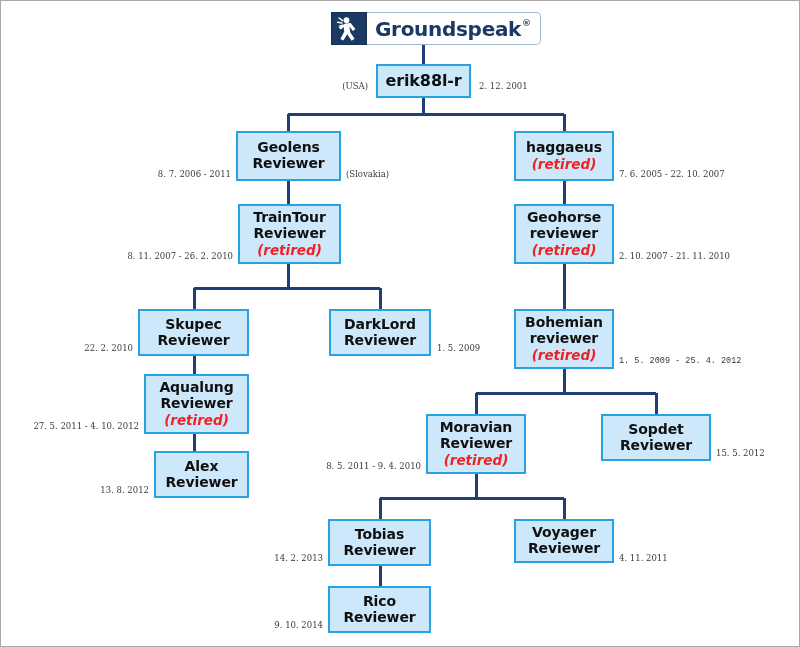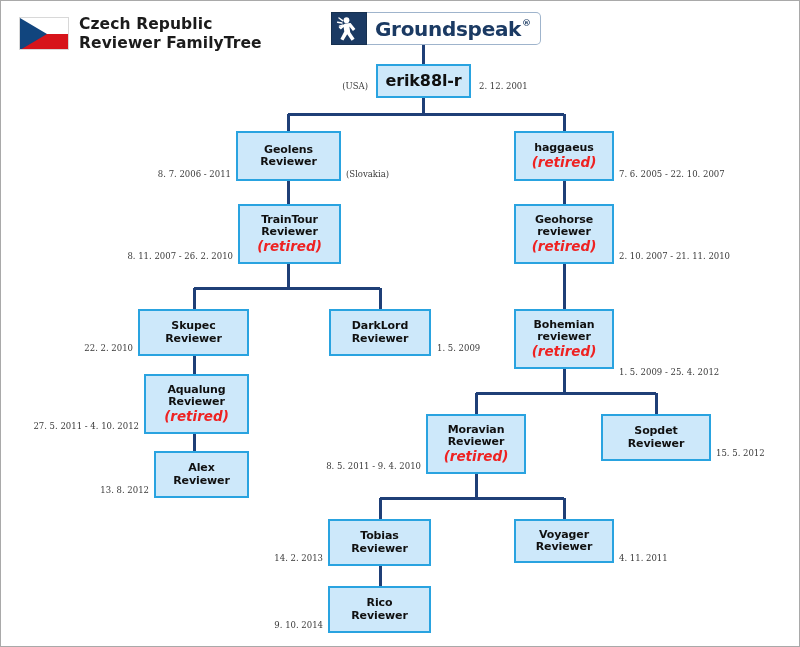--- a/index.html
+++ b/index.html
@@ -71,21 +71,21 @@
     border:2px solid #29a3e0;
     box-sizing:border-box;
     display:flex;flex-direction:column;
     align-items:center;justify-content:center;
     text-align:center;
     color:#101010;
     font-weight:bold;
     line-height:1.12;
     z-index:3;
   }
-  .node .nm{font-size:11px;white-space:pre-line;letter-spacing:-0.1px;}
+  .node .nm{font-size:14px;white-space:pre-line;letter-spacing:-0.1px;}
   .node .retired{
     font-size:13.5px;color:#ee2222;font-style:italic;font-weight:bold;
     margin-top:1px;
   }
   .node.root .nm{font-size:16px;}
   
   .annot{
     position:absolute;
     font-size:8.5px;
     font-family:"DejaVu Serif", serif;
@@ -94,29 +94,20 @@
     z-index:4;
   }
   .annot.right{text-align:left;}
   .annot.left{text-align:right;}
 </style>
 </head>
 <body>
 
 <div id="page">
 
-  <div id="title-block">
-    <div id="cz-flag">
-      <div class="band-white"></div>
-      <div class="band-red"></div>
-      <div class="wedge"></div>
-    </div>
-    <div id="title-text">Czech Republic
-Reviewer FamilyTree</div>
-  </div>
 
   <div id="groundspeak-logo">
     <div id="gs-mark">
       <svg width="34" height="31" viewBox="0 0 34 31" aria-hidden="true">
         <g fill="#ffffff">
           <circle cx="14.5" cy="7.2" r="2.9"></circle>
           <path d="M13.2 10.6 L18.6 10.0 L23.4 16.0 L20.9 17.9 L17.4 13.6 L18.2 19.2 L22.6 25.8 L19.6 27.8 L15.2 21.3 L11.4 27.6 L8.4 25.9 L12.3 18.4 L11.6 13.9 L8.9 16.6 L6.6 14.6 Z"></path>
           <path d="M7.0 5.0 L10.6 7.6" stroke="#ffffff" stroke-width="1.5" fill="none" stroke-linecap="round"></path>
           <path d="M5.6 9.2 L9.9 10.0" stroke="#ffffff" stroke-width="1.5" fill="none" stroke-linecap="round"></path>
           <path d="M7.4 13.2 L10.6 12.0" stroke="#ffffff" stroke-width="1.3" fill="none" stroke-linecap="round"></path>
@@ -211,21 +202,21 @@
     <div class="nm">DarkLord
 Reviewer</div>
   </div>
   <div class="annot right" style="left:436px;top:342px;">1. 5. 2009</div>
 
   <div class="node" style="left:513px;top:308px;width:100px;height:60px;">
     <div class="nm">Bohemian
 reviewer</div>
     <div class="retired">(retired)</div>
   </div>
-  <div class="annot right" style="left:618px;top:366px;">1. 5. 2009 - 25. 4. 2012</div>
+  <div class="annot right" style="left:618px;top:355px;font-family:Liberation Mono, monospace;">1. 5. 2009 - 25. 4. 2012</div>
 
   <div class="node" style="left:143px;top:373px;width:105px;height:60px;">
     <div class="nm">Aqualung
 Reviewer</div>
     <div class="retired">(retired)</div>
   </div>
   <div class="annot left" style="left:22px;top:420px;width:116px;">27. 5. 2011 - 4. 10. 2012</div>
 
   <div class="node" style="left:425px;top:413px;width:100px;height:60px;">
     <div class="nm">Moravian

